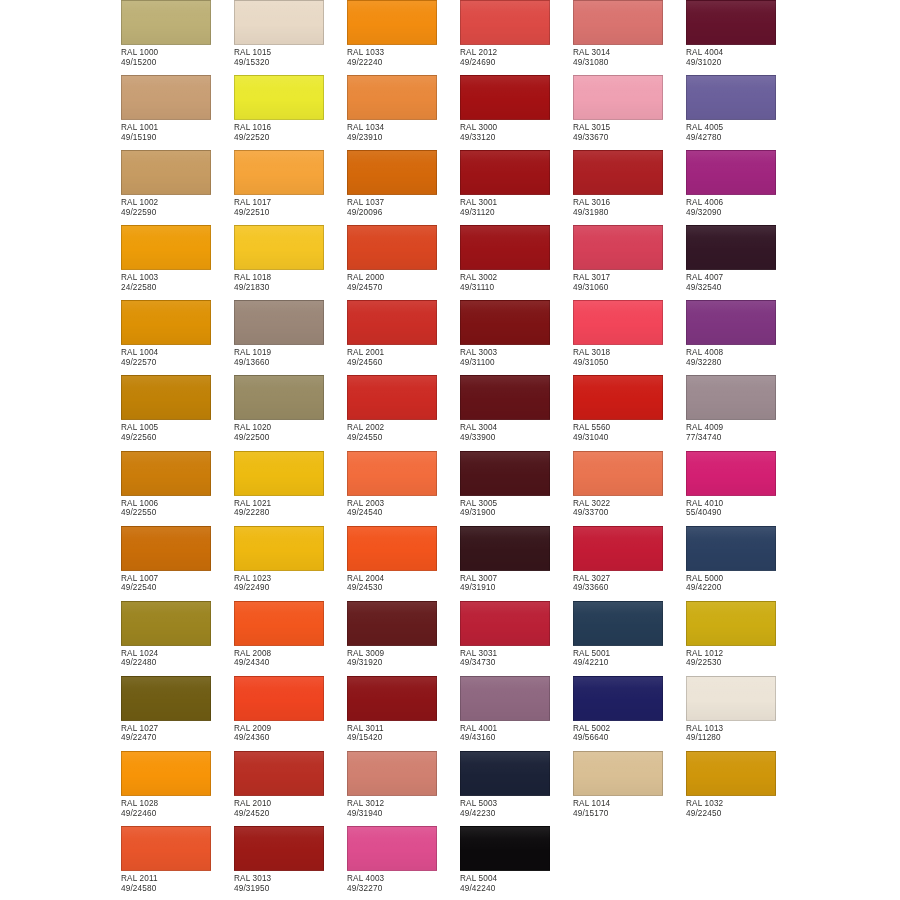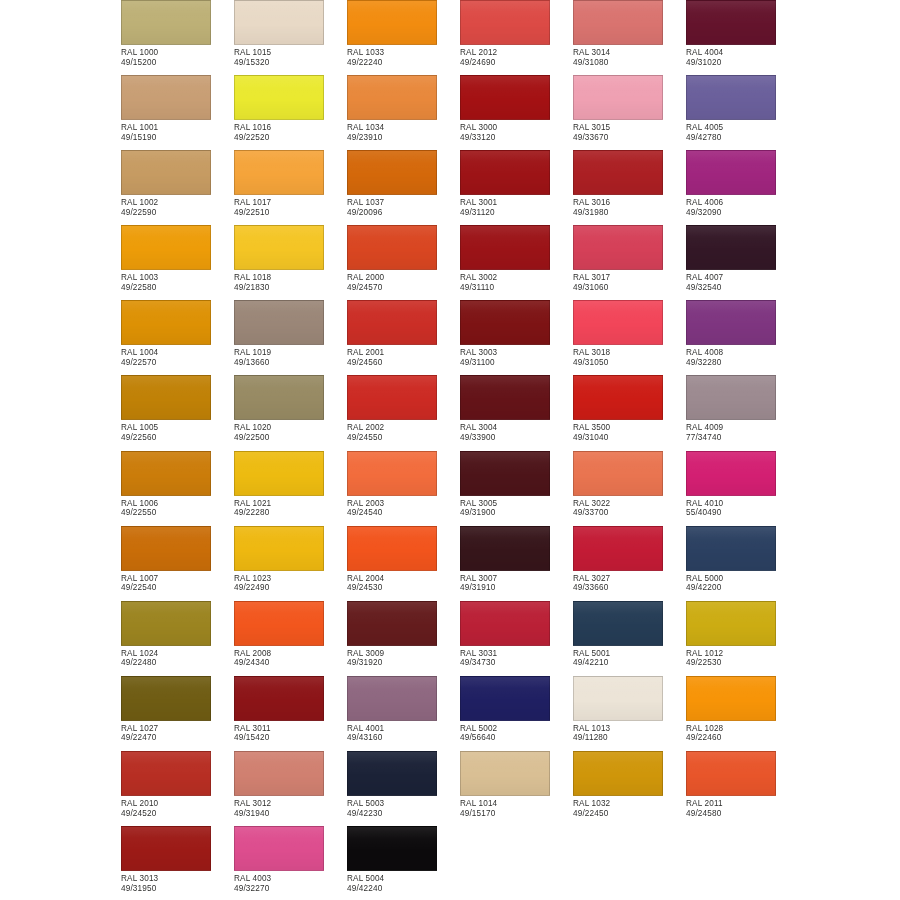--- a/index.html
+++ b/index.html
@@ -194,21 +194,21 @@
         <div class="swatch-chip" style="background-color: rgb(160, 37, 126);"></div>
         <div class="swatch-label">
           <span class="ral-name">RAL 4006</span>
           <span class="ral-code">49/32090</span>
         </div>
       </div>
       <div class="swatch-cell">
         <div class="swatch-chip" style="background-color: rgb(237, 156, 8);"></div>
         <div class="swatch-label">
           <span class="ral-name">RAL 1003</span>
-          <span class="ral-code">49/22580</span>
+          <span class="ral-code">24/22580</span>
         </div>
       </div>
       <div class="swatch-cell">
         <div class="swatch-chip" style="background-color: rgb(244, 197, 36);"></div>
         <div class="swatch-label">
           <span class="ral-name">RAL 1018</span>
           <span class="ral-code">49/21830</span>
         </div>
       </div>
       <div class="swatch-cell">
@@ -305,21 +305,21 @@
       <div class="swatch-cell">
         <div class="swatch-chip" style="background-color: rgb(100, 19, 24);"></div>
         <div class="swatch-label">
           <span class="ral-name">RAL 3004</span>
           <span class="ral-code">49/33900</span>
         </div>
       </div>
       <div class="swatch-cell">
         <div class="swatch-chip" style="background-color: rgb(204, 28, 21);"></div>
         <div class="swatch-label">
-          <span class="ral-name">RAL 3500</span>
+          <span class="ral-name">RAL 5560</span>
           <span class="ral-code">49/31040</span>
         </div>
       </div>
       <div class="swatch-cell">
         <div class="swatch-chip" style="background-color: rgb(156, 138, 144);"></div>
         <div class="swatch-label">
           <span class="ral-name">RAL 4009</span>
           <span class="ral-code">77/34740</span>
         </div>
       </div>
@@ -450,20 +450,27 @@
         </div>
       </div>
       <div class="swatch-cell">
         <div class="swatch-chip" style="background-color: rgb(111, 92, 19);"></div>
         <div class="swatch-label">
           <span class="ral-name">RAL 1027</span>
           <span class="ral-code">49/22470</span>
         </div>
       </div>
       <div class="swatch-cell">
+        <div class="swatch-chip" style="background-color: rgb(239, 68, 32);"></div>
+        <div class="swatch-label">
+          <span class="ral-name">RAL 2009</span>
+          <span class="ral-code">49/24360</span>
+        </div>
+      </div>
+      <div class="swatch-cell">
         <div class="swatch-chip" style="background-color: rgb(140, 20, 23);"></div>
         <div class="swatch-label">
           <span class="ral-name">RAL 3011</span>
           <span class="ral-code">49/15420</span>
         </div>
       </div>
       <div class="swatch-cell">
         <div class="swatch-chip" style="background-color: rgb(142, 103, 128);"></div>
         <div class="swatch-label">
           <span class="ral-name">RAL 4001</span>

